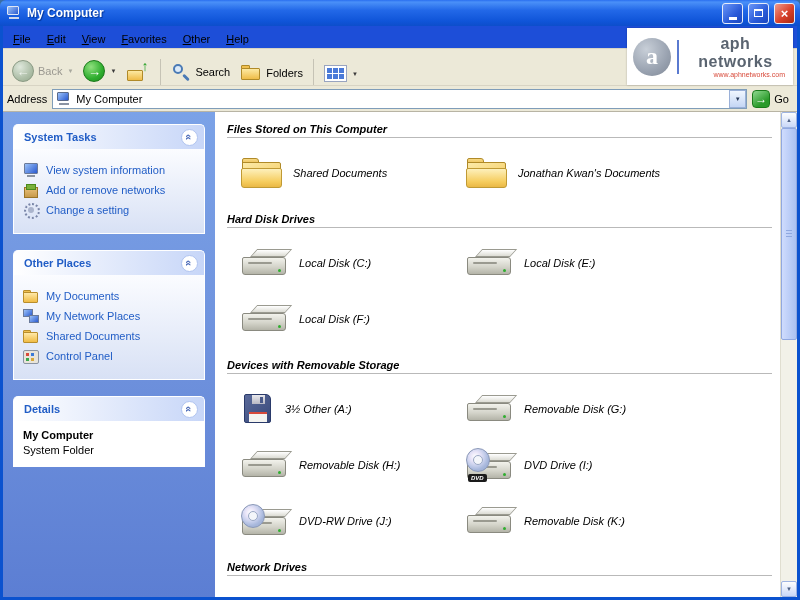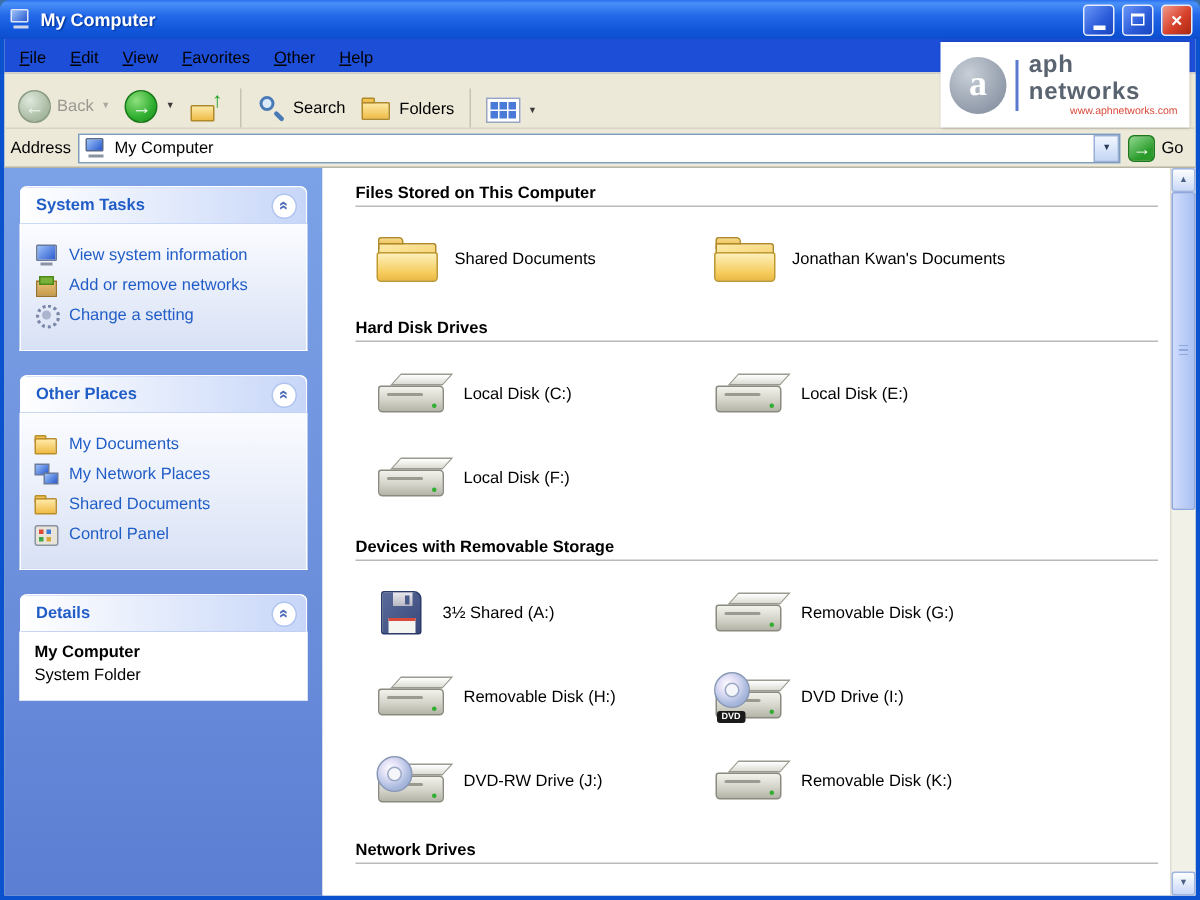--- a/index.html
+++ b/index.html
@@ -76,21 +76,21 @@
   .sep { width:1px; height:26px; background:#c6c3b5; margin:0 5px; flex:0 0 auto; }
 
   
   .logo-box { position:absolute; top:2px; right:4px; width:166px; height:57px; background:#fff;
     z-index:5; display:flex; align-items:center; padding:4px 8px 4px 6px; box-shadow:0 0 2px rgba(0,0,0,.25); }
   .logo-circle { width:38px; height:38px; border-radius:50%;
     background:radial-gradient(circle at 35% 30%,#c8cfd8,#99a2b0 60%,#7e8795);
     color:#fff; font-size:24px; font-weight:bold; font-family:"Liberation Serif", serif;
     display:flex; align-items:center; justify-content:center; flex:0 0 auto; }
   .logo-div { width:2px; height:34px; background:#5a7ad0; margin:0 7px 0 6px; }
-  .logo-name { color:#5a6470; font-size:16px; font-weight:bold; letter-spacing:.5px; line-height:1.1; }
+  .logo-name { color:#5a6470; font-size:16px; font-weight:bold; letter-spacing:.5px; line-height:1.1;text-align:center; }
   .logo-url { color:#d84a3a; font-size:7px; text-align:right; margin-top:1px; }
 
   
   .addressbar { height:26px; display:flex; align-items:center; padding:0 4px; background:#ECE9D8;
     border-bottom:1px solid #b8b4a4; gap:5px; }
   .addr-label { color:#000; }
   .addr-input { flex:1; height:20px; background:#fff; border:1px solid #7F9DB9; display:flex;
     align-items:center; padding:0 0 0 3px; gap:4px; }
   .addr-value { flex:1; }
   .dd-btn { width:17px; height:18px; background:linear-gradient(180deg,#f0f6ff,#c4d6f4);
@@ -144,21 +144,21 @@
   .si-folder::before { content:""; position:absolute; top:1px; left:0; width:6px; height:3px;
     background:#f0c050; border:1px solid #b98e2c; border-radius:1px 1px 0 0; }
   .si-folder::after { content:""; position:absolute; top:3px; left:0; width:13px; height:9px;
     background:linear-gradient(#ffe9a8,#f0bc45); border:1px solid #b98e2c; border-radius:1px; }
   .si-cpanel::before { content:""; position:absolute; top:1px; left:0; width:14px; height:12px;
     background:#e8e4da; border:1px solid #8a93a2; border-radius:2px; }
   .si-cpanel::after { content:""; position:absolute; top:4px; left:3px; width:3px; height:3px;
     background:#d84a3a; box-shadow:5px 0 0 #3a7ad8, 0 5px 0 #3aa84a, 5px 5px 0 #d8a83a; }
 
   
-  .content { flex:1; background:#fff; padding:8px 0 0 22px; overflow:hidden; }
+  .content { flex:1; background:#fff; padding:8px 0 0 12px; overflow:hidden;font-style:italic; }
   .section-header { font-weight:bold; color:#000; padding:3px 0 2px; border-bottom:1px solid #b9b9b9;
     margin-right:8px; }
   .items-grid { display:grid; grid-template-columns:225px 225px; gap:10px 0; padding:12px 0 14px 14px; }
   .item { display:flex; align-items:center; gap:10px; height:46px; cursor:pointer; }
   .item-label { color:#000; }
 
   
   .icon-folder { width:42px; height:32px; position:relative; flex:0 0 auto; }
   .icon-folder .f-tab { position:absolute; top:1px; left:1px; width:17px; height:8px;
     background:linear-gradient(#f7d984,#eab94a); border:1px solid #b08a28; border-radius:2px 3px 0 0; }
@@ -431,21 +431,21 @@
 
         <div class="section-header">Devices with Removable Storage</div>
         <div class="items-grid">
           <div class="item">
             <span class="icon-floppy">
                 <span class="f-disk"></span>
                 <span class="f-shutter"></span>
                 <span class="f-hole"></span>
                 <span class="f-label"></span>
               </span>
-            <span class="item-label">3½ Shared (A:)</span>
+            <span class="item-label">3½ Other (A:)</span>
           </div>
           <div class="item">
             <span class="icon-drive">
                 <span class="d-top"></span>
                 <span class="d-case"></span>
                 <span class="d-slot"></span>
                 <span class="d-led"></span>
               </span>
             <span class="item-label">Removable Disk (G:)</span>
           </div>

